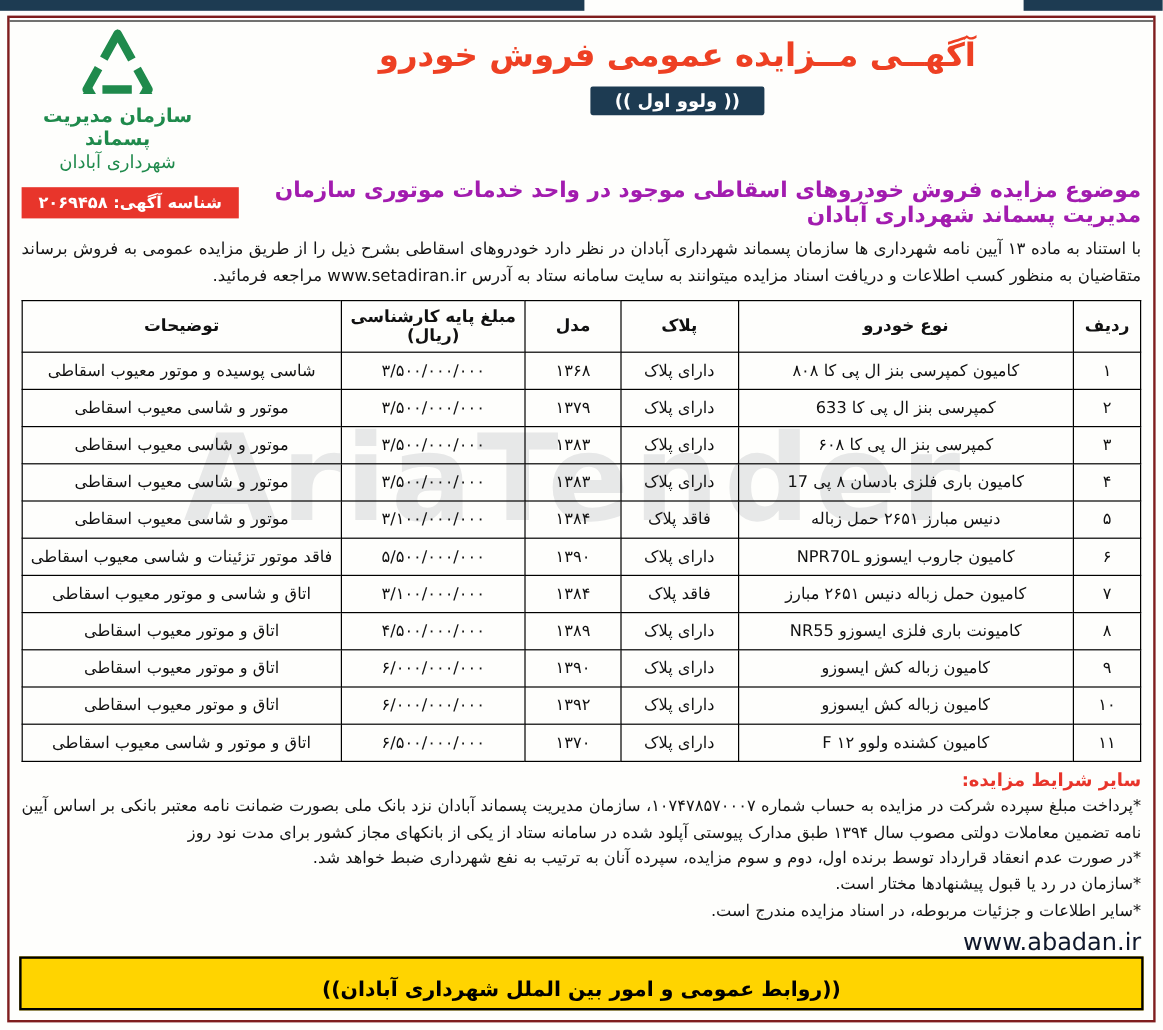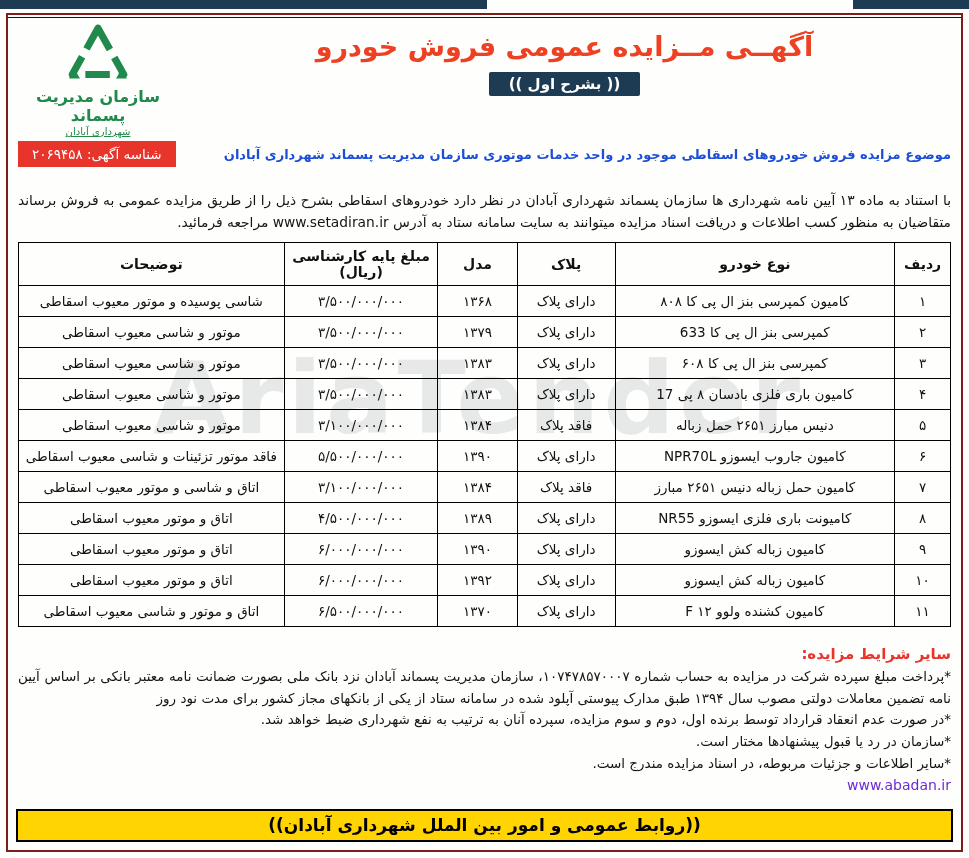--- a/index.html
+++ b/index.html
@@ -50,100 +50,100 @@
     padding: 3px 20px;
     border-radius: 2px;
   }
   .logo-block {
     width: 160px;
     text-align: center;
     color: var(--logo-green, #1f8a4c);
     padding-top: 2px;
   }
   .logo-line1 { font-size: 16px; font-weight: bold; margin-top: 2px; }
-  .logo-line2 { font-size: 10px; margin-top: 1px; text-decoration: underline; }
+  .logo-line2 { font-size: 15px; margin-top: 1px; }
 
   
   .subject-row { display: flex; align-items: center; margin-top: 4px; gap: 10px; }
   .subject {
     flex: 1;
-    font-size: 13px;
-    font-weight: bold;
-    color: #1d4ed8;
+    font-size: 18px;
+    font-weight: bold;
+    color: #a21caf;
   }
   .id-badge {
     background: var(--id-red, #e8352b);
     color: #fff;
     font-size: 13.5px;
-    font-weight: normal;
+    font-weight: bold;
     padding: 5px 14px;
     white-space: nowrap;
   }
 
   
   .intro p {
     font-size: 13.8px;
     line-height: 1.62;
     text-align: justify;
     color: #141414;
-    margin-top: 22px;
+    margin-top: 7px;
   }
 
   
   table.auction {
     width: 100%;
     border-collapse: collapse;
     margin-top: 8px;
     background: transparent;
   }
   table.auction th, table.auction td {
     border: 1.5px solid #000;
     text-align: center;
     vertical-align: middle;
     padding: 5px 4px;
     color: #111;
   }
   table.auction th { font-size: 14px; font-weight: bold; height: 30px; }
   table.auction td { font-size: 13.5px; height: 31px; }
 
   
-  .conditions { margin-top: 18px; }
+  .conditions { margin-top: 6px; }
   .cond-title {
     color: var(--id-red, #e8352b);
     font-weight: bold;
     font-size: 15px;
     margin-bottom: 3px;
   }
   .cond-item {
     font-size: 13.5px;
     line-height: 1.62;
     text-align: justify;
     color: #141414;
   }
   .website {
-    font-size: 14px;
-    color: #6d28d9;
+    font-size: 20px;
+    color: #0f172a;
     margin-top: 2px;
     text-align: left;
     direction: ltr;
     unicode-bidi: embed;
     float: right;
   }
 
   
   .footer-bar {
     position: absolute;
     left: 8px; right: 8px; bottom: 8px;
     background: var(--footer-yellow, #ffd400);
     border: 2.5px solid #000;
     text-align: center;
     font-size: 17px;
     font-weight: bold;
     color: #000;
-    padding: 4px 0 5px 0;
+    padding: 16px 0 5px 0;
   }
 
   
   .watermark {
     position: absolute;
     top: 340px; left: 0; right: 12px;
     text-align: center;
     direction: ltr;
     font-size: 100px;
     font-weight: bold;
@@ -162,21 +162,21 @@
   <div class="top-bar right"></div>
 
   <div class="watermark">AriaTender</div>
 
   <div class="frame">
 
     <div class="header">
       <div class="title-block">
         <div class="main-title">آگهــی مــزایده عمومی فروش خودرو</div>
         <div>
-          <span class="round-badge">(( بشرح اول ))</span>
+          <span class="round-badge">(( ولوو اول ))</span>
         </div>
       </div>
       <div class="logo-block">
         <span>
           <svg width="66" height="58" viewBox="0 0 100 90" aria-hidden="true">
             <path d="M50 8 L90 80 L10 80 Z" fill="none" stroke="#1f8a4c" stroke-width="11" stroke-linejoin="round" stroke-dasharray="38 14"></path>
             <path d="M50 2 L58 16 L42 16 Z" fill="#1f8a4c"></path>
             <path d="M95 86 L78 86 L86 72 Z" fill="#1f8a4c"></path>
             <path d="M5 86 L22 86 L14 72 Z" fill="#1f8a4c"></path>
           </svg>

